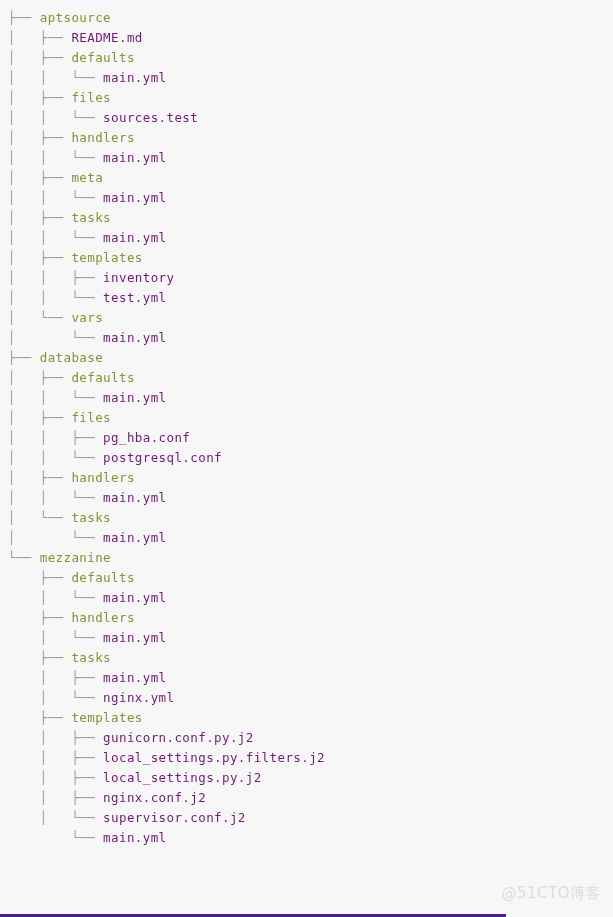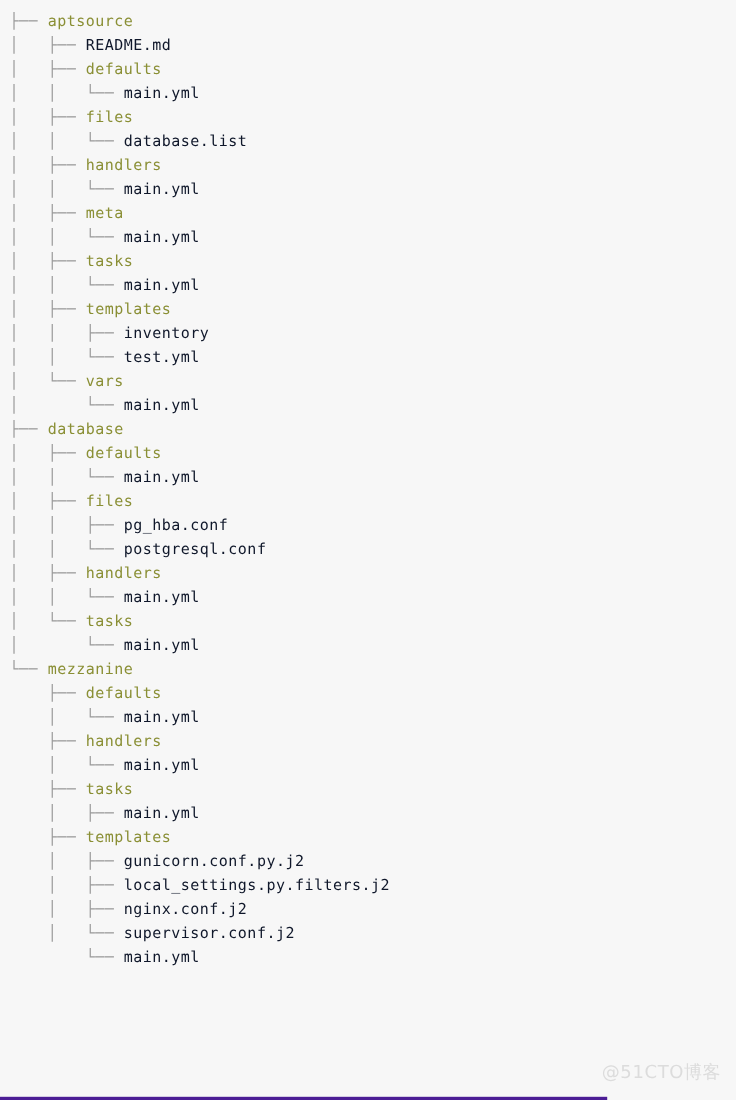--- a/index.html
+++ b/index.html
@@ -32,21 +32,21 @@
     white-space: pre;
     letter-spacing: 0.4px;
   }
   .prefix {
     color: #9a9a9a;
   }
   .name-dir {
     color: #8a8f35;
   }
   .name-file {
-    color: #0f172a;
+    color: #701a75;
   }
   #watermark {
     position: absolute;
     right: 12px;
     bottom: 14px;
     font-family: "DejaVu Sans", "Liberation Sans", sans-serif;
     font-size: 15px;
     color: #dcdcdc;
     letter-spacing: 0.5px;
     user-select: none;
@@ -55,21 +55,21 @@
 </head>
 <body>
 
 <div id="tree-root">
   <div id="tree-lines">
       <div class="tree-line"><span class="prefix">├── </span><span class="name-dir">aptsource</span></div>
       <div class="tree-line"><span class="prefix">│   ├── </span><span class="name-file">README.md</span></div>
       <div class="tree-line"><span class="prefix">│   ├── </span><span class="name-dir">defaults</span></div>
       <div class="tree-line"><span class="prefix">│   │   └── </span><span class="name-file">main.yml</span></div>
       <div class="tree-line"><span class="prefix">│   ├── </span><span class="name-dir">files</span></div>
-      <div class="tree-line"><span class="prefix">│   │   └── </span><span class="name-file">database.list</span></div>
+      <div class="tree-line"><span class="prefix">│   │   └── </span><span class="name-file">sources.test</span></div>
       <div class="tree-line"><span class="prefix">│   ├── </span><span class="name-dir">handlers</span></div>
       <div class="tree-line"><span class="prefix">│   │   └── </span><span class="name-file">main.yml</span></div>
       <div class="tree-line"><span class="prefix">│   ├── </span><span class="name-dir">meta</span></div>
       <div class="tree-line"><span class="prefix">│   │   └── </span><span class="name-file">main.yml</span></div>
       <div class="tree-line"><span class="prefix">│   ├── </span><span class="name-dir">tasks</span></div>
       <div class="tree-line"><span class="prefix">│   │   └── </span><span class="name-file">main.yml</span></div>
       <div class="tree-line"><span class="prefix">│   ├── </span><span class="name-dir">templates</span></div>
       <div class="tree-line"><span class="prefix">│   │   ├── </span><span class="name-file">inventory</span></div>
       <div class="tree-line"><span class="prefix">│   │   └── </span><span class="name-file">test.yml</span></div>
       <div class="tree-line"><span class="prefix">│   └── </span><span class="name-dir">vars</span></div>
@@ -84,22 +84,24 @@
       <div class="tree-line"><span class="prefix">│   │   └── </span><span class="name-file">main.yml</span></div>
       <div class="tree-line"><span class="prefix">│   └── </span><span class="name-dir">tasks</span></div>
       <div class="tree-line"><span class="prefix">│       └── </span><span class="name-file">main.yml</span></div>
       <div class="tree-line"><span class="prefix">└── </span><span class="name-dir">mezzanine</span></div>
       <div class="tree-line"><span class="prefix">    ├── </span><span class="name-dir">defaults</span></div>
       <div class="tree-line"><span class="prefix">    │   └── </span><span class="name-file">main.yml</span></div>
       <div class="tree-line"><span class="prefix">    ├── </span><span class="name-dir">handlers</span></div>
       <div class="tree-line"><span class="prefix">    │   └── </span><span class="name-file">main.yml</span></div>
       <div class="tree-line"><span class="prefix">    ├── </span><span class="name-dir">tasks</span></div>
       <div class="tree-line"><span class="prefix">    │   ├── </span><span class="name-file">main.yml</span></div>
+      <div class="tree-line"><span class="prefix">    │   └── </span><span class="name-file">nginx.yml</span></div>
       <div class="tree-line"><span class="prefix">    ├── </span><span class="name-dir">templates</span></div>
       <div class="tree-line"><span class="prefix">    │   ├── </span><span class="name-file">gunicorn.conf.py.j2</span></div>
       <div class="tree-line"><span class="prefix">    │   ├── </span><span class="name-file">local_settings.py.filters.j2</span></div>
+      <div class="tree-line"><span class="prefix">    │   ├── </span><span class="name-file">local_settings.py.j2</span></div>
       <div class="tree-line"><span class="prefix">    │   ├── </span><span class="name-file">nginx.conf.j2</span></div>
       <div class="tree-line"><span class="prefix">    │   └── </span><span class="name-file">supervisor.conf.j2</span></div>
       <div class="tree-line"><span class="prefix">        └── </span><span class="name-file">main.yml</span></div>
     </div>
 </div>
 
 <div id="watermark">@51CTO博客</div>
 
 </body></html>

